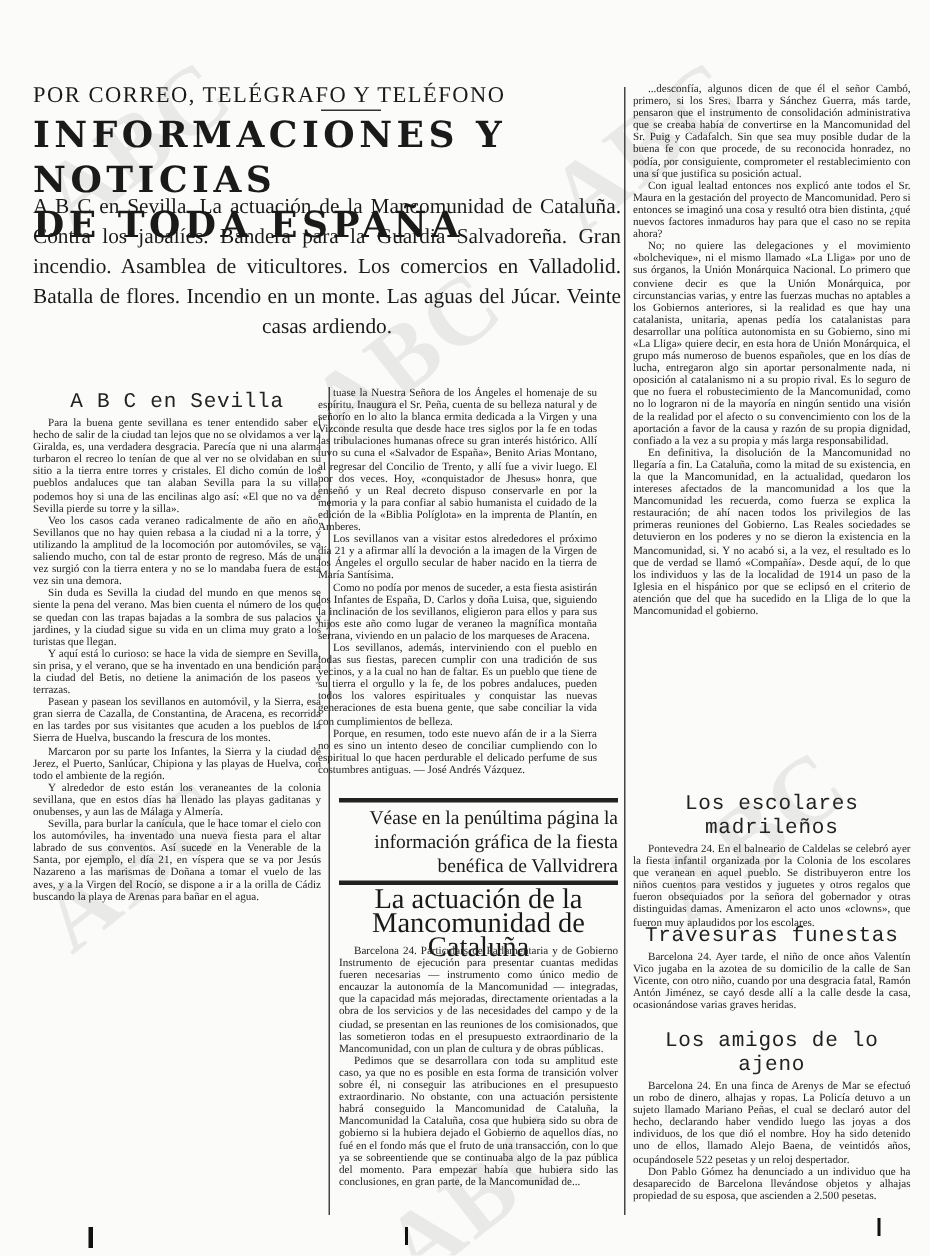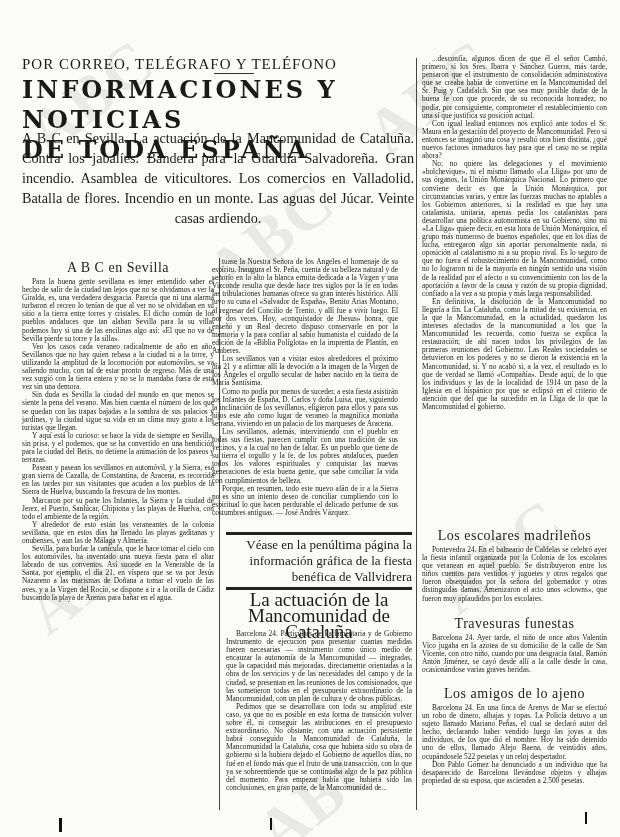--- a/index.html
+++ b/index.html
@@ -15,21 +15,21 @@
   .kicker { font-family: "Liberation Serif", serif; font-size: 15px; letter-spacing: 1px; margin: 0; line-height: 18px; }
   .kicker-rule { width: 40px; height: 1px; background:#333; margin: 0 auto 1px; position:relative; left:16px; }
   .headline { font-family: "DejaVu Serif", serif; font-weight: bold; font-size: 24px; letter-spacing: 3px; line-height: 30px; margin: 0; }
   .summary {
     position: absolute; left: 22px; top: 128px; width: 392px; font-family: "Liberation Serif", serif;
     font-size: 14.2px; line-height: 20px; text-align: justify; text-align-last: center;
   }
   .col { position: absolute; font-family: "Liberation Serif", serif; font-size: 7.4px; line-height: 8.1px;
     text-align: justify; color: #222; }
   .col p { margin: 0; text-indent: 10px; }
-  .col h3 { font-family: Liberation Serif, serif; font-weight: normal; text-align: center; margin: 2px 0 2px; font-size: 14px; line-height: 16px; letter-spacing: 0.5px;}
+  .col h3 { font-family: Liberation Mono, monospace; font-weight: normal; text-align: center; margin: 2px 0 2px; font-size: 14px; line-height: 16px; letter-spacing: 0.5px;}
   .col-left { left: 22px; top: 258px; width: 192px; }
   .col-mid { left: 212px; top: 258px; width: 186px; }
   .col-right { left: 422px; top: 55px; width: 185px; }
   .vrule { position:absolute; width:1px; background:#444; }
   .hrule { position:absolute; height:3px; background:#222; }
   .box-head { position:absolute; left:226px; width:186px; text-align:center; font-family:"Liberation Serif", serif; font-size:13.5px; line-height:17px; }
   .mark { position:absolute; width:3px; background:#111; }
 </style>
 </head>
 <body>
@@ -50,21 +50,21 @@
 <div class="summary">A B C en Sevilla.   La actuación de la Mancomunidad de Cataluña. Contra los jabalíes.   Bandera para la Guardia Salvadoreña.   Gran incendio.   Asamblea de viticultores.   Los comercios en Valladolid. Batalla de flores.   Incendio en un monte.   Las aguas del Júcar. Veinte casas ardiendo.</div>
 
 <div class="vrule" style="left:219px; top:258px; height:552px;"></div>
 <div class="vrule" style="left:416px; top:58px; height:752px;"></div>
 
 <div class="col col-left">
   <h3>A B C en Sevilla</h3>
   <p>Para la buena gente sevillana es tener entendido saber el hecho de salir de la ciudad tan lejos que no se olvidamos a ver la Giralda, es, una verdadera desgracia. Parecía que ni una alarma turbaron el recreo lo tenían de que al ver no se olvidaban en su sitio a la tierra entre torres y cristales. El dicho común de los pueblos andaluces que tan alaban Sevilla para la su villa, podemos hoy si una de las encilinas algo así: «El que no va de Sevilla pierde su torre y la silla».</p>
   <p>Veo los casos cada veraneo radicalmente de año en año. Sevillanos que no hay quien rebasa a la ciudad ni a la torre, y utilizando la amplitud de la locomoción por automóviles, se va saliendo mucho, con tal de estar pronto de regreso. Más de una vez surgió con la tierra entera y no se lo mandaba fuera de esta vez sin una demora.</p>
   <p>Sin duda es Sevilla la ciudad del mundo en que menos se siente la pena del verano. Mas bien cuenta el número de los que se quedan con las trapas bajadas a la sombra de sus palacios y jardines, y la ciudad sigue su vida en un clima muy grato a los turistas que llegan.</p>
-  <p>Y aquí está lo curioso: se hace la vida de siempre en Sevilla, sin prisa, y el podemos, que se ha convertido en una bendición para la ciudad del Betis, no detiene la animación de los paseos y terrazas.</p>
+  <p>Y aquí está lo curioso: se hace la vida de siempre en Sevilla, sin prisa, y el verano, que se ha inventado en una bendición para la ciudad del Betis, no detiene la animación de los paseos y terrazas.</p>
   <p>Pasean y pasean los sevillanos en automóvil, y la Sierra, esa gran sierra de Cazalla, de Constantina, de Aracena, es recorrida en las tardes por sus visitantes que acuden a los pueblos de la Sierra de Huelva, buscando la frescura de los montes.</p>
   <p>Marcaron por su parte los Infantes, la Sierra y la ciudad de Jerez, el Puerto, Sanlúcar, Chipiona y las playas de Huelva, con todo el ambiente de la región.</p>
   <p>Y alrededor de esto están los veraneantes de la colonia sevillana, que en estos días ha llenado las playas gaditanas y onubenses, y aun las de Málaga y Almería.</p>
   <p>Sevilla, para burlar la canícula, que le hace tomar el cielo con los automóviles, ha inventado una nueva fiesta para el altar labrado de sus conventos. Así sucede en la Venerable de la Santa, por ejemplo, el día 21, en víspera que se va por Jesús Nazareno a las marismas de Doñana a tomar el vuelo de las aves, y a la Virgen del Rocío, se dispone a ir a la orilla de Cádiz buscando la playa de Arenas para bañar en el agua.</p>
 </div>
 
 <div class="col col-mid" style="height:262px; overflow:hidden;">
   <p>tuase la Nuestra Señora de los Ángeles el homenaje de su espíritu. Inaugura el Sr. Peña, cuenta de su belleza natural y de señorío en lo alto la blanca ermita dedicada a la Virgen y una Vizconde resulta que desde hace tres siglos por la fe en todas las tribulaciones humanas ofrece su gran interés histórico. Allí tuvo su cuna el «Salvador de España», Benito Arias Montano, al regresar del Concilio de Trento, y allí fue a vivir luego. El por dos veces. Hoy, «conquistador de Jhesus» honra, que enseñó y un Real decreto dispuso conservarle en por la memoria y la para confiar al sabio humanista el cuidado de la edición de la «Biblia Políglota» en la imprenta de Plantín, en Amberes.</p>
   <p>Los sevillanos van a visitar estos alrededores el próximo día 21 y a afirmar allí la devoción a la imagen de la Virgen de los Ángeles el orgullo secular de haber nacido en la tierra de María Santísima.</p>
   <p>Como no podía por menos de suceder, a esta fiesta asistirán los Infantes de España, D. Carlos y doña Luisa, que, siguiendo la inclinación de los sevillanos, eligieron para ellos y para sus hijos este año como lugar de veraneo la magnífica montaña serrana, viviendo en un palacio de los marqueses de Aracena.</p>

